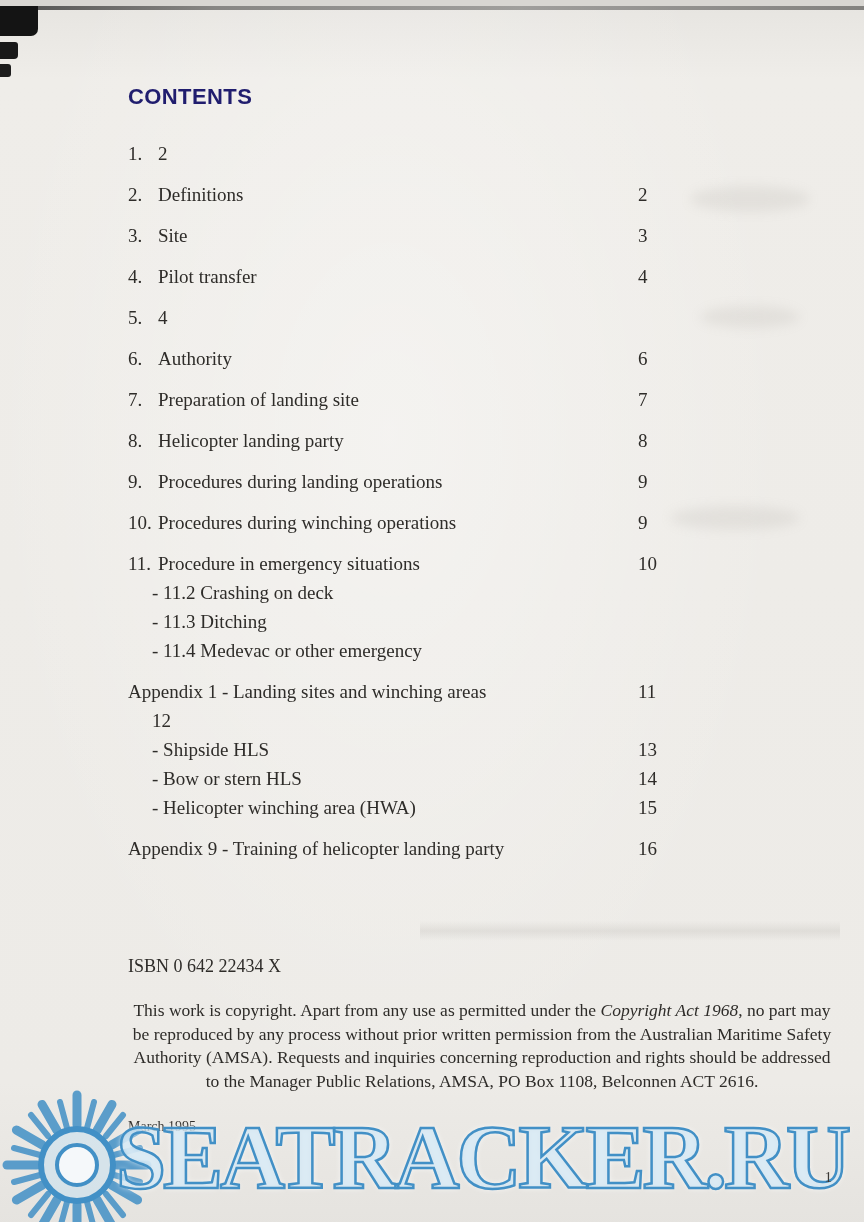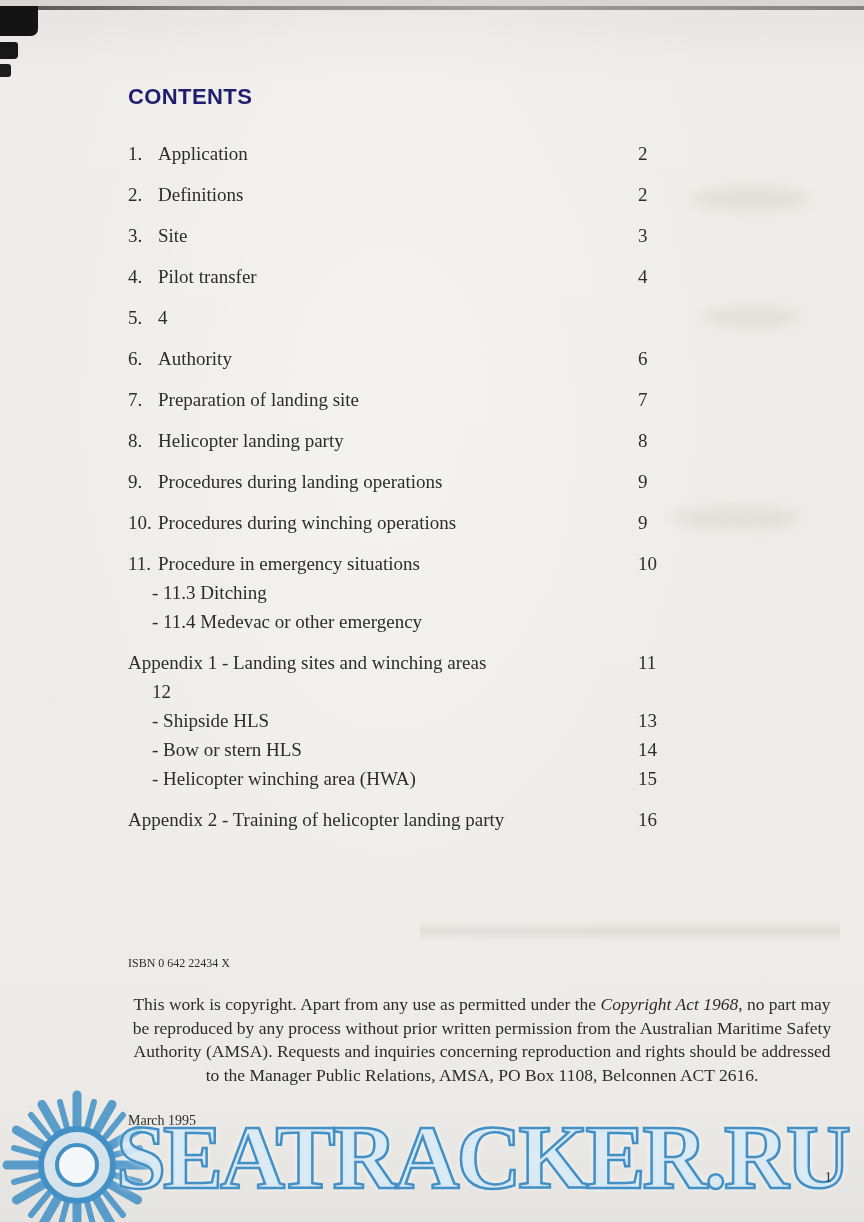--- a/index.html
+++ b/index.html
@@ -51,21 +51,21 @@
   .toc-row { display: flex; line-height: 29px; font-size: 19px; }
   .main-row, .appendix-row { margin-top: 12px; }
   .toc > .toc-row:first-child { margin-top: 0; }
   .sub-row { margin-top: 0; padding-left: 24px; }
   .toc-num { flex: none; width: 30px; }
   .toc-label { flex: 1; }
   .toc-page { flex: none; width: 36px; text-align: left; }
 
   
   .footer { position: absolute; left: 128px; top: 950px; width: 708px; }
-  .isbn { margin: 0 0 22px 0; font-size: 12px; }
+  .isbn { margin: 0 0 22px 0; font-size: 18px; }
   .copyright { margin: 0 0 26px 0; font-size: 17.5px; line-height: 23.5px; text-align: center; }
   .copyright em { font-style: italic; }
   .pub-date { margin: 0; font-size: 14px; }
 
   
   .watermark { position: absolute; left: 0; top: 1078px; width: 864px; height: 144px; pointer-events: none; }
   .wm-text {
     position: absolute; left: 116px; top: 22px;
     font-family: "Liberation Serif", serif;
     font-weight: 700; font-size: 90px; letter-spacing: -3px;
@@ -91,21 +91,20 @@
   <div class="smudge smudge-1"></div>
   <div class="smudge smudge-2"></div>
   <div class="smudge smudge-3"></div>
   <div class="crease"></div>
 
   <h1 class="doc-title">CONTENTS</h1>
 
   <div class="toc" id="toc">
       <div class="toc-row main-row">
         <span class="toc-num">1.</span>
-        <span class="toc-label">Application</span>
         <span class="toc-page">2</span>
       </div>
       <div class="toc-row main-row">
         <span class="toc-num">2.</span>
         <span class="toc-label">Definitions</span>
         <span class="toc-page">2</span>
       </div>
       <div class="toc-row main-row">
         <span class="toc-num">3.</span>
         <span class="toc-label">Site</span>
@@ -147,20 +146,21 @@
       </div>
       <div class="toc-row main-row">
         <span class="toc-num">11.</span>
         <span class="toc-label">Procedure in emergency situations</span>
         <span class="toc-page">10</span>
       </div>
       <div class="toc-row sub-row">
         <span class="toc-page"></span>
       </div>
       <div class="toc-row sub-row">
+        <span class="toc-label">- 11.2 Crashing on deck</span>
         <span class="toc-page"></span>
       </div>
       <div class="toc-row sub-row">
         <span class="toc-label">- 11.3 Ditching</span>
         <span class="toc-page"></span>
       </div>
       <div class="toc-row sub-row">
         <span class="toc-label">- 11.4 Medevac or other emergency</span>
         <span class="toc-page"></span>
       </div>
@@ -177,21 +177,21 @@
       </div>
       <div class="toc-row sub-row">
         <span class="toc-label">- Bow or stern HLS</span>
         <span class="toc-page">14</span>
       </div>
       <div class="toc-row sub-row">
         <span class="toc-label">- Helicopter winching area (HWA)</span>
         <span class="toc-page">15</span>
       </div>
       <div class="toc-row appendix-row">
-        <span class="toc-label">Appendix 2 - Training of helicopter landing party</span>
+        <span class="toc-label">Appendix 9 - Training of helicopter landing party</span>
         <span class="toc-page">16</span>
       </div>
     </div>
 
   <div class="footer">
     <p class="isbn">ISBN 0 642 22434 X</p>
     <p class="copyright"><span>This work is copyright. Apart from any use as permitted under the </span><em>Copyright Act 1968</em><span>, no part may be reproduced by any process without prior written permission from the Australian Maritime Safety Authority (AMSA). Requests and inquiries concerning reproduction and rights should be addressed to the Manager Public Relations, AMSA, PO Box 1108, Belconnen ACT 2616.</span></p>
     <p class="pub-date">March 1995</p>
   </div>
 

